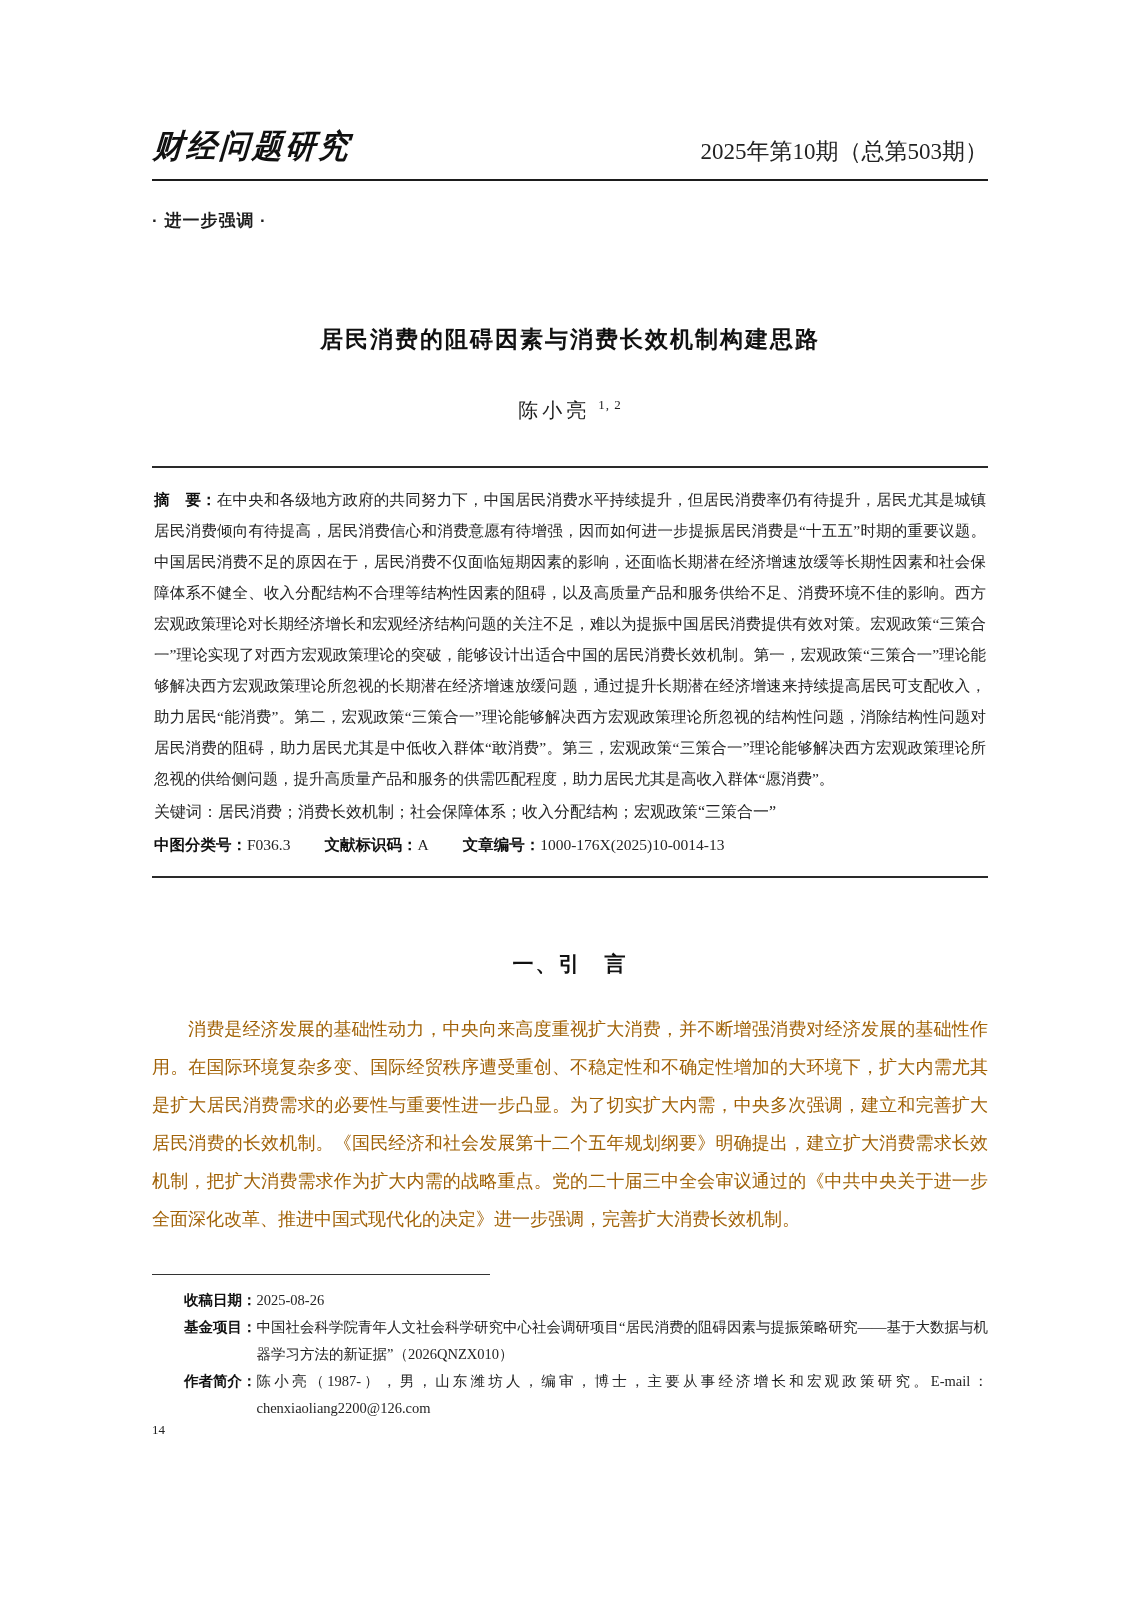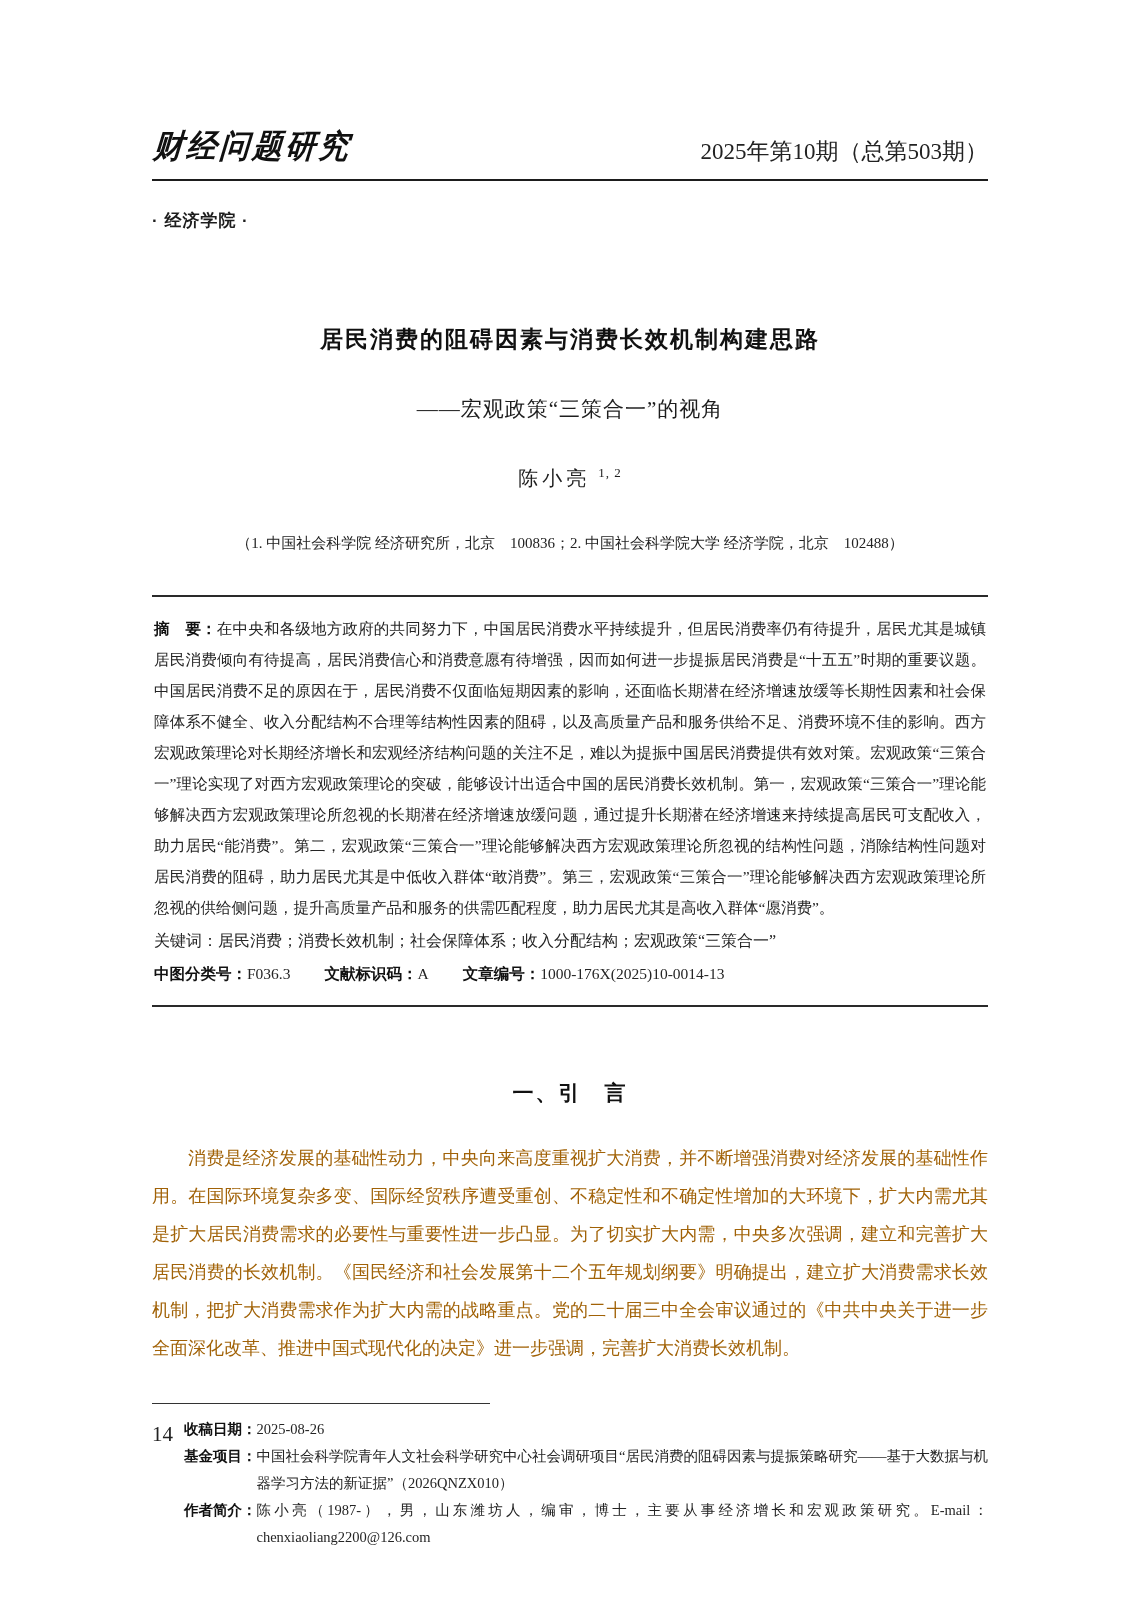--- a/index.html
+++ b/index.html
@@ -170,45 +170,43 @@
   }
   .footnote-item .fn-text {
     text-align: justify;
   }
 
   
   .page-number {
     position: absolute;
     left: 0;
     top: 1422px;
-    font-size: 21px;
+    font-size: 13px;
     color: #222;
   }
 </style>
 </head>
 <body>
 
 <div class="page">
 
   <div class="journal-header">
     <div class="journal-logo">财经问题研究</div>
     <div class="issue-info">2025年第10期（总第503期）</div>
   </div>
 
-  <div class="section-tag">· 经济学院 ·</div>
+  <div class="section-tag">· 进一步强调 ·</div>
 
   <h1 class="article-title">居民消费的阻碍因素与消费长效机制构建思路</h1>
 
-  <div class="article-subtitle">——宏观政策“三策合一”的视角</div>
 
   <div class="article-author">
     <span>陈小亮</span><sup>1, 2</sup>
   </div>
 
-  <div class="article-affiliation">（1. 中国社会科学院 经济研究所，北京　100836；2. 中国社会科学院大学 经济学院，北京　102488）</div>
 
   <div class="abstract-box">
     <p class="abstract-text">
       <span class="fn-label">摘　要：</span><span>在中央和各级地方政府的共同努力下，中国居民消费水平持续提升，但居民消费率仍有待提升，居民尤其是城镇居民消费倾向有待提高，居民消费信心和消费意愿有待增强，因而如何进一步提振居民消费是“十五五”时期的重要议题。中国居民消费不足的原因在于，居民消费不仅面临短期因素的影响，还面临长期潜在经济增速放缓等长期性因素和社会保障体系不健全、收入分配结构不合理等结构性因素的阻碍，以及高质量产品和服务供给不足、消费环境不佳的影响。西方宏观政策理论对长期经济增长和宏观经济结构问题的关注不足，难以为提振中国居民消费提供有效对策。宏观政策“三策合一”理论实现了对西方宏观政策理论的突破，能够设计出适合中国的居民消费长效机制。第一，宏观政策“三策合一”理论能够解决西方宏观政策理论所忽视的长期潜在经济增速放缓问题，通过提升长期潜在经济增速来持续提高居民可支配收入，助力居民“能消费”。第二，宏观政策“三策合一”理论能够解决西方宏观政策理论所忽视的结构性问题，消除结构性问题对居民消费的阻碍，助力居民尤其是中低收入群体“敢消费”。第三，宏观政策“三策合一”理论能够解决西方宏观政策理论所忽视的供给侧问题，提升高质量产品和服务的供需匹配程度，助力居民尤其是高收入群体“愿消费”。</span>
     </p>
     <p class="keywords-line">
       <span class="fn-label">关键词：</span><span>居民消费；消费长效机制；社会保障体系；收入分配结构；宏观政策“三策合一”</span>
     </p>
     <p class="meta-line">
       <span class="fn-label">中图分类号：</span><span>F036.3</span><span class="meta-gap"></span><span class="fn-label">文献标识码：</span><span>A</span><span class="meta-gap"></span><span class="fn-label">文章编号：</span><span>1000-176X(2025)10-0014-13</span>

